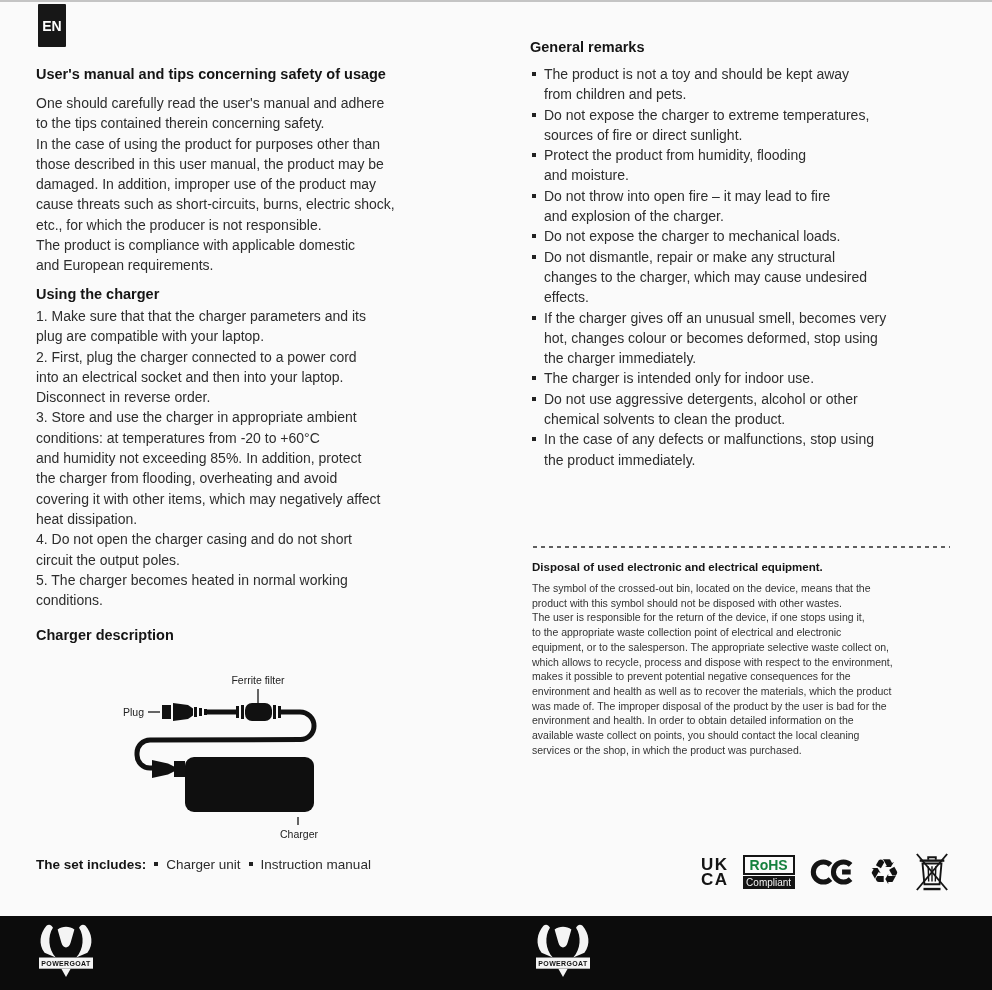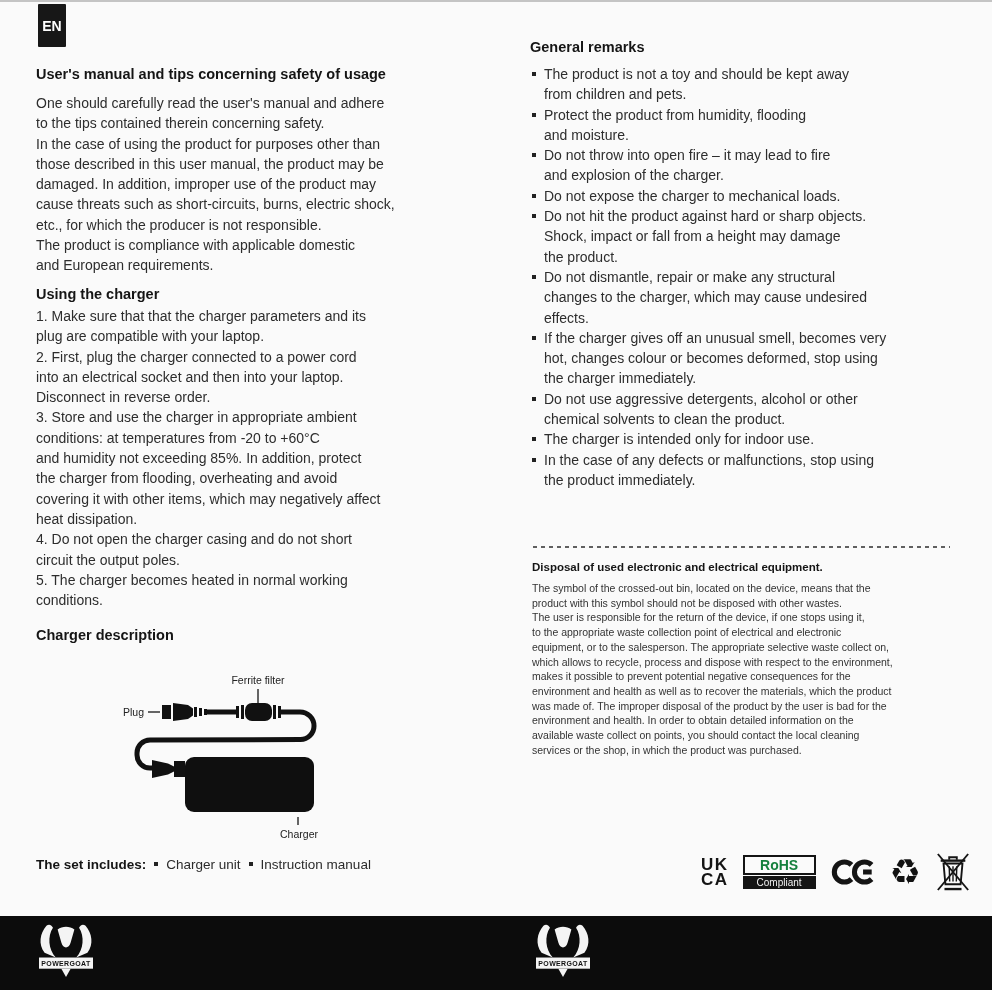--- a/index.html
+++ b/index.html
@@ -58,21 +58,21 @@
     background:repeating-linear-gradient(90deg,#5f5f5f 0 4px,transparent 4px 8px);
   }
   .disposal-title { left:532px; top:561px; font-size:11.5px; }
   .disposal-body  { left:532px; top:581px; width:440px; font-size:10.5px; line-height:14.7px; white-space:pre-line; color:#333; }
 
   
   .certs { left:701px; top:850px; height:44px; display:flex; align-items:center; gap:14px; }
   .ukca { font-size:17px; font-weight:bold; letter-spacing:1.5px; line-height:15px; color:#141414; text-align:center; }
   .rohs { text-align:center; }
   .rohs-top { border:2.5px solid #141414; font-weight:bold; font-size:14px; line-height:16px; padding:0 5px; color:#15803d; }
-  .rohs-bottom { background:#141414; color:#f2f2f2; font-size:10px; line-height:13px; padding:0 14px; margin-top:1px; }
+  .rohs-bottom { background:#141414; color:#f2f2f2; font-size:10px; line-height:13px; padding:0 3px; margin-top:1px; }
   .recycle { font-family:"DejaVu Sans",sans-serif; font-size:35px; line-height:38px; color:#121212; font-weight:bold; }
 
   
   .footer-bar { left:0; top:916px; width:992px; height:74px; background:#0c0c0c; }
   .footer-bar .logo1 { position:absolute; left:37px; top:8px; }
   .footer-bar .logo2 { position:absolute; left:534px; top:8px; }
   .goat-banner-text { font-size:7.5px; font-weight:bold; letter-spacing:.4px; fill:#111; font-family:"Liberation Sans",sans-serif; }
 </style>
 </head>
 <body>
@@ -146,37 +146,36 @@
   </svg>
 
   <div class="abs set-row">
     <span class="set-label">The set includes:</span><span class="set-item">Charger unit</span><span class="set-item">Instruction manual</span>
   </div>
 
   <div class="abs h general-title">General remarks</div>
   <ul class="abs general-list">
     <li>The product is not a toy and should be kept away
 from children and pets.</li>
+    <li>Do not expose the charger to extreme temperatures,
+sources of fire or direct sunlight.</li>
     <li>Protect the product from humidity, flooding
 and moisture.</li>
     <li>Do not throw into open fire – it may lead to fire
 and explosion of the charger.</li>
     <li>Do not expose the charger to mechanical loads.</li>
-    <li>Do not hit the product against hard or sharp objects.
-Shock, impact or fall from a height may damage
-the product.</li>
     <li>Do not dismantle, repair or make any structural
 changes to the charger, which may cause undesired
 effects.</li>
     <li>If the charger gives off an unusual smell, becomes very
 hot, changes colour or becomes deformed, stop using
 the charger immediately.</li>
+    <li>The charger is intended only for indoor use.</li>
     <li>Do not use aggressive detergents, alcohol or other
 chemical solvents to clean the product.</li>
-    <li>The charger is intended only for indoor use.</li>
     <li>In the case of any defects or malfunctions, stop using
 the product immediately.</li>
   </ul>
 
   <div class="abs divider"></div>
 
   <div class="abs h disposal-title">Disposal of used electronic and electrical equipment.</div>
   <div class="abs disposal-body">The symbol of the crossed-out bin, located on the device, means that the
 product with this symbol should not be disposed with other wastes.
 The user is responsible for the return of the device, if one stops using it,

